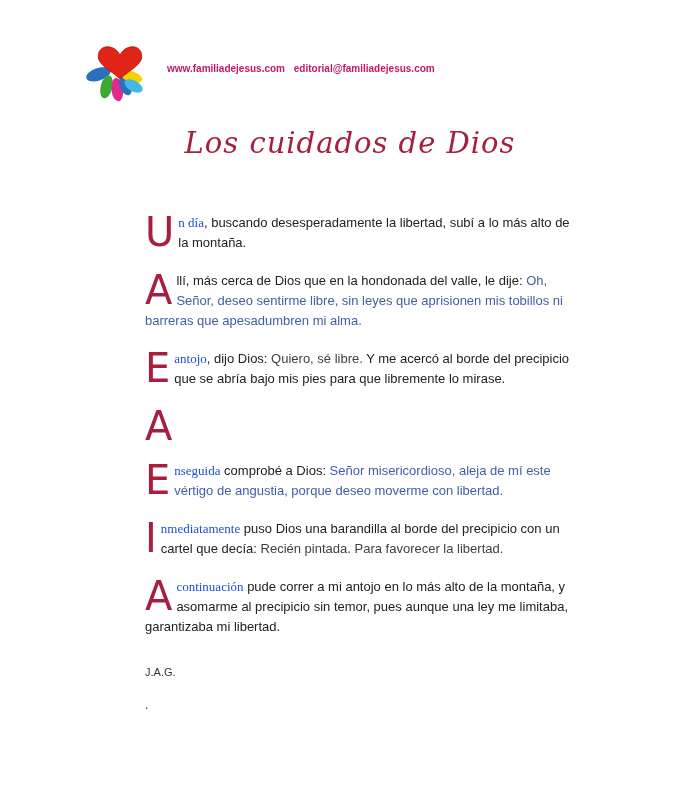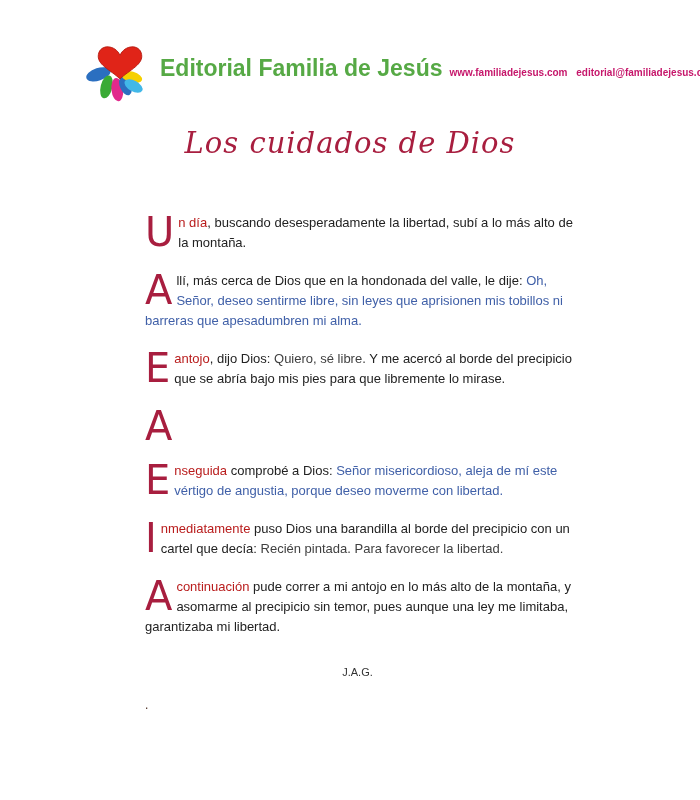--- a/index.html
+++ b/index.html
@@ -49,27 +49,27 @@
   .paragraph{margin:0 0 18px 0;}
   .paragraph::after{content:"";display:block;clear:both;}
   .dropcap{
     float:left;
     font-family:"DejaVu Sans", sans-serif;
     font-size:40px;line-height:34px;
     padding:2px 4px 0 0;
     color:#a81e3f;
   }
   .seg-black{color:#222222;}
-  .seg-crimson{color:#b91c1c;}
+  .seg-crimson{color:#1d4ed8;font-family:Liberation Serif, serif;}
   .seg-blue{color:#4060a8;}
   .seg-brightred{color:#404040;}
   
   .signature{
     position:absolute;top:666px;left:145px;width:425px;
-    text-align:center;
+    text-align:left;
     font-size:11px;color:#333333;
   }
   .footer-mark{
     position:absolute;top:698px;left:145px;
     font-size:12px;color:#4a2c20;
   }
 </style>
 </head>
 <body>
 
@@ -81,21 +81,20 @@
       <ellipse cx="16" cy="45" rx="14" ry="7" fill="#2b6fc0" transform="rotate(-18 16 45)"></ellipse>
       <ellipse cx="25" cy="59" rx="6.5" ry="13" fill="#3aaa35" transform="rotate(14 25 59)"></ellipse>
       <ellipse cx="37" cy="62" rx="6.5" ry="13" fill="#e12a8c" transform="rotate(-6 37 62)"></ellipse>
       <ellipse cx="46" cy="58" rx="6" ry="11" fill="#2b6fc0" transform="rotate(-24 46 58)"></ellipse>
       <ellipse cx="53" cy="48" rx="12" ry="6" fill="#f6d000" transform="rotate(16 53 48)"></ellipse>
       <ellipse cx="55" cy="58" rx="11" ry="6" fill="#42b8e8" transform="rotate(28 55 58)"></ellipse>
 
       <path d="M40,24 C35,12 18,11 16,23 C14,34 29,40 40,50 C51,40 66,34 64,23 C62,11 45,12 40,24 Z" fill="#e02418" stroke="#b41a10" stroke-width="1"></path>
     </svg>
     <div class="brand-line">
-      <span class="brand">Editorial Familia de Jesús</span>
       <span class="contact">
         <span>www.familiadejesus.com</span>
         <span>editorial@familiadejesus.com</span>
         
       </span>
     </div>
   </div>
 
   <div class="doc-title">Los cuidados de Dios</div>
 

